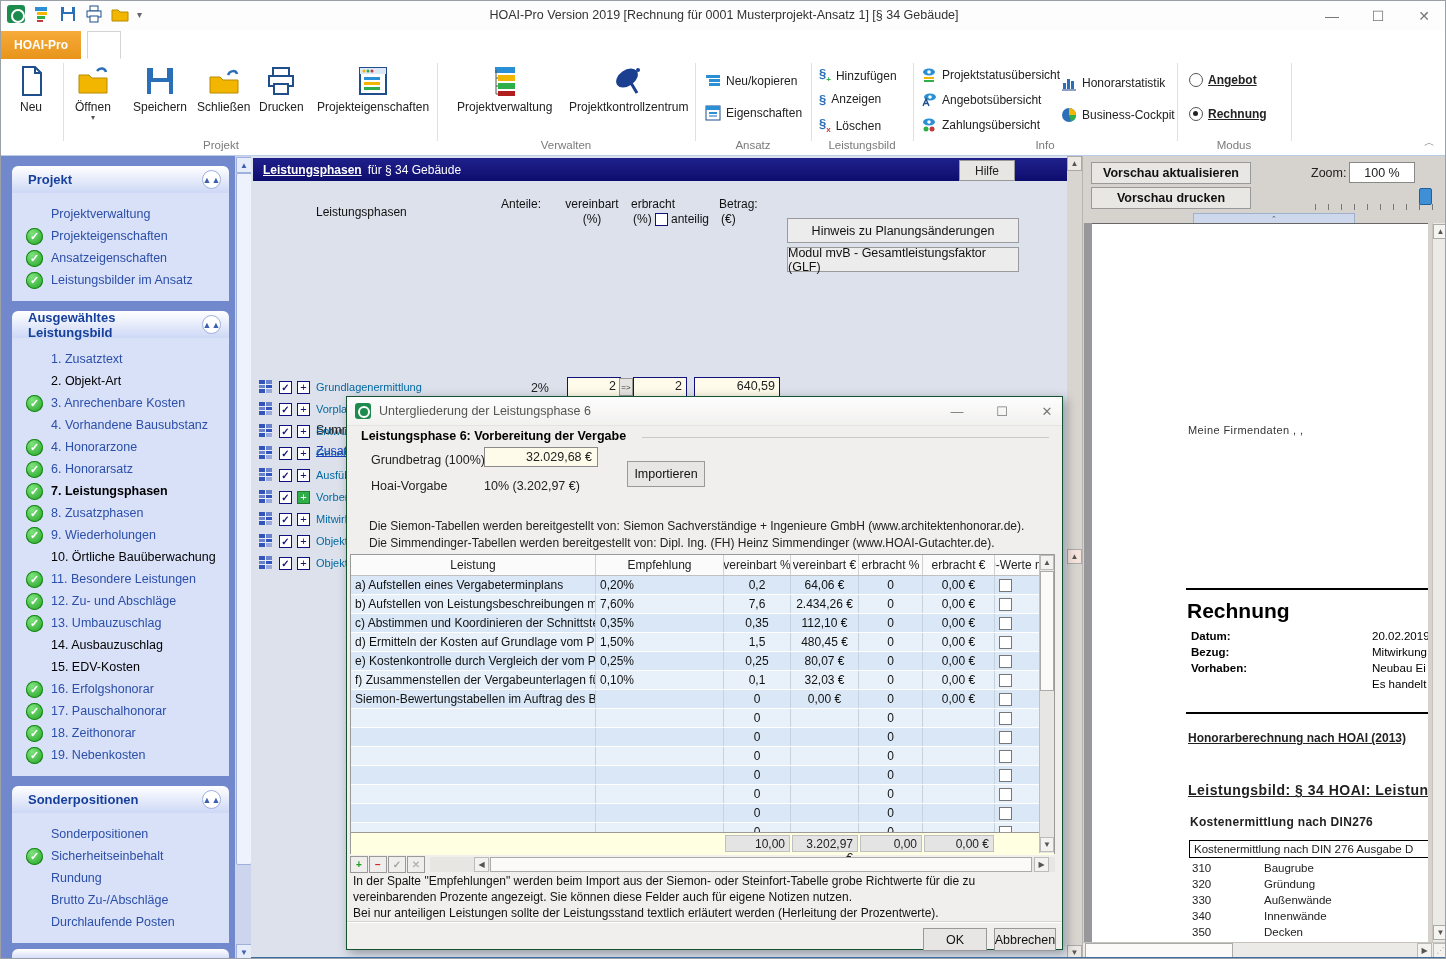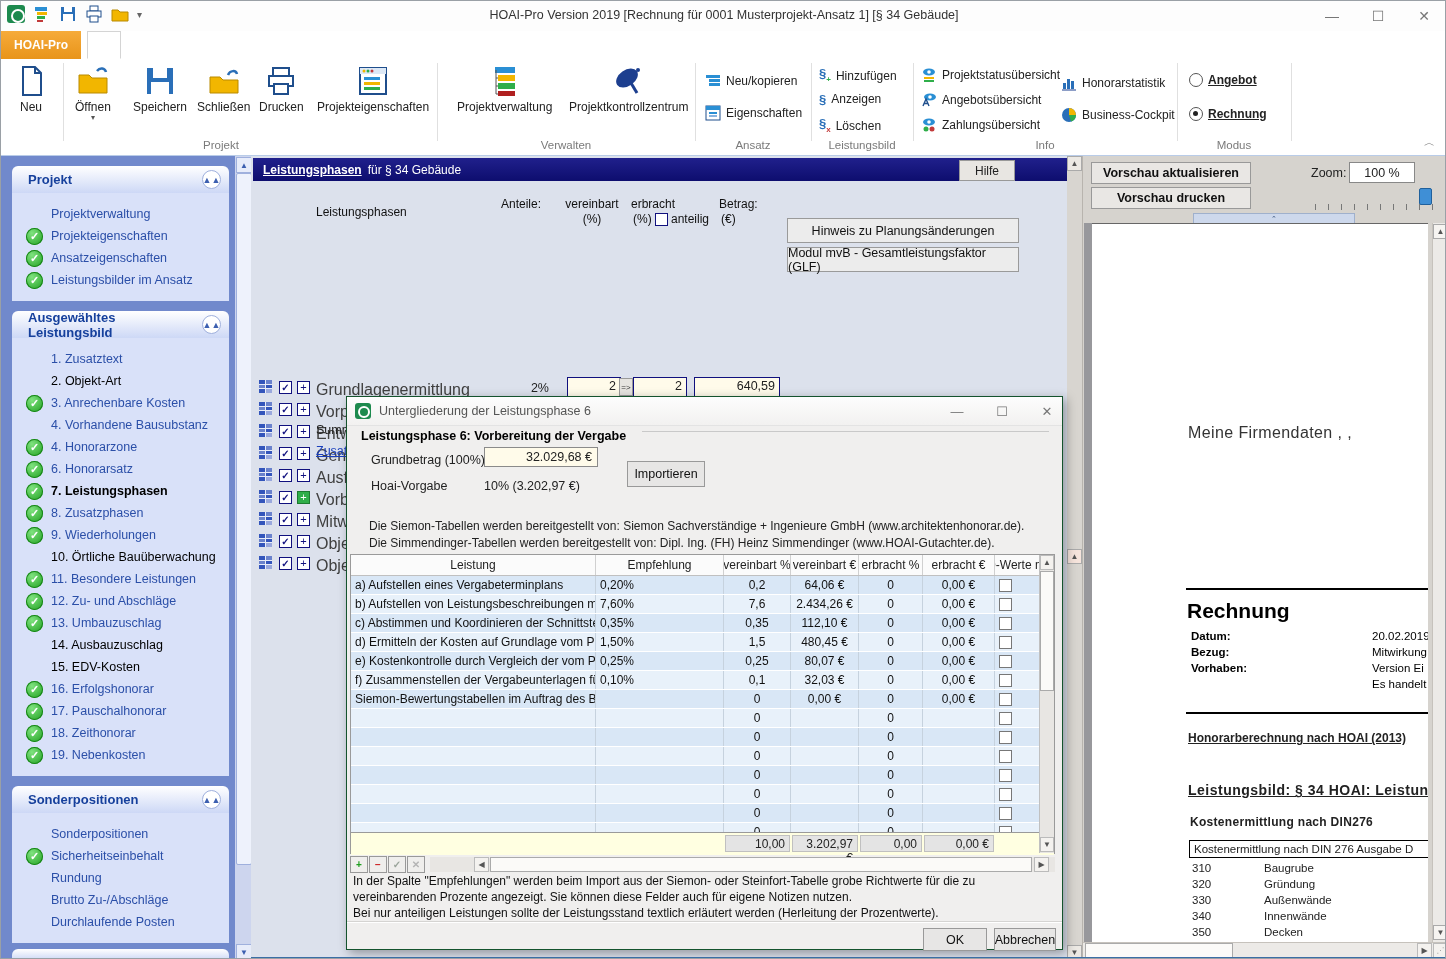--- a/index.html
+++ b/index.html
@@ -71,21 +71,21 @@
   .cb{width:13px;height:13px;background:#fff;border:1px solid #10107e;font-size:10px;color:#10107e;
       display:inline-flex;align-items:center;justify-content:center;box-sizing:border-box}
   .cb.checked::after{content:"\2713";font-weight:bold}
   .lp-rows{position:absolute;left:0;top:221px;width:816px}
   .lp-row{position:relative;height:22px}
   .lp-row .grid-ic{position:absolute;left:8px;top:3px}
   .lp-row .pcb{position:absolute;left:28px;top:4px}
   .plusbox{position:absolute;left:46px;top:4px;width:13px;height:13px;border:1px solid #10107e;background:#fff;
            color:#10107e;font-size:11px;line-height:11px;display:flex;align-items:center;justify-content:center;box-sizing:border-box}
   .plus-green .plusbox{background:#2fae4a;color:#fff;border-color:#1c7a31}
-  .lp-label{position:absolute;left:65px;top:4px;white-space:nowrap;color:#404040;font-size:16px}
+  .lp-label{position:absolute;left:65px;top:4px;white-space:nowrap;color:#0369a1;font-size:11px}
   .lp-dd{position:absolute;left:170px;top:1px;width:96px;height:17px;background:#e6e4e0;border:1px solid #9a9a9a;
          padding:1px 4px;font-size:12px;color:#111;white-space:nowrap;overflow:hidden}
   .lp-dd:empty{display:none}
   .lp-anteil{position:absolute;left:250px;top:4px;width:48px;text-align:right;font-size:12.5px}
   .lp-in{position:absolute;top:0;height:18px;background:#fffbea;border:1px solid #10107e;text-align:right;
          padding:1px 4px 0 0;font-size:12.5px;box-sizing:content-box}
   .lp-in.v{left:316px;width:48px}
   .lp-in.e{left:382px;width:48px}
   .lp-in.b{left:443px;width:80px}
   .lp-arrow{position:absolute;left:368px;top:1px;width:12px;height:16px;background:#e6e4e0;border:1px solid #9a9a9a;
@@ -98,21 +98,21 @@
         font-size:8px;display:flex;align-items:center;justify-content:center;box-sizing:border-box}
   
   .dialog{left:345px;top:240px;width:715px;height:552px;background:#f0efee;border:1px solid #14532d;
           box-shadow:3px 3px 10px rgba(0,0,0,.35);z-index:10}
   .dlg-title{position:absolute;left:0;top:0;width:100%;height:28px;background:linear-gradient(#fdfdfd,#f2f1f0);
              border-bottom:1px solid #e3e3e3;display:flex;align-items:center}
   .dlg-ic{width:16px;height:16px;background:#1d8a4e;border-radius:3px;margin:0 8px 0 8px;position:relative}
   .dlg-ic::after{content:"";position:absolute;left:3px;top:3px;width:8px;height:8px;border:2px solid #fff;border-radius:50%}
   .dlg-t{color:#555;font-size:12.5px}
   .dlg-ctl{position:absolute;top:0;height:28px;width:40px;display:flex;align-items:center;justify-content:center;color:#777;font-size:13px}
-  .grp-line{position:absolute;left:14px;top:32px;width:688px;display:flex;gap:16px}
+  .grp-line{position:absolute;left:14px;top:32px;width:688px;display:flex;align-items:center;gap:16px}
   .grp-line .g{font-weight:bold;font-size:12.5px;color:#000;white-space:nowrap}
   .grp-line .ln{flex:1;height:1px;background:#c9c9c9;margin-top:2px}
   .fld-lbl{font-size:12.5px;color:#222;white-space:nowrap}
   .fld-in{background:#fffbea;border:1px solid #8a8a8a;text-align:right;padding:2px 5px;font-size:12.5px}
   .btn{background:#e7e6e5;border:1px solid #999;display:flex;align-items:center;justify-content:center;font-size:12.5px;color:#111}
   .dlg-info{font-size:12px;color:#222;white-space:nowrap}
   .dtable{position:absolute;left:3px;top:157px;width:705px;height:300px;background:#fff;border:1px solid #9a9a9a;box-sizing:border-box}
   .dhead{position:relative;height:20px;background:#fbfbfb;border-bottom:1px solid #c0c0c0}
   .dhead .hc{position:absolute;top:0;height:20px;display:flex;align-items:center;justify-content:center;
              font-size:12px;color:#222;border-right:1px solid #d0d0d0;box-sizing:border-box;white-space:nowrap;overflow:hidden}
@@ -148,21 +148,21 @@
            text-align:center;font-size:12.5px;padding-top:3px;box-sizing:border-box}
   .ticks{position:absolute;left:232px;top:48px;width:194px;height:6px;
          background:repeating-linear-gradient(90deg,#777 0 1px,transparent 1px 13px)}
   .sl-thumb{position:absolute;left:336px;top:32px;width:11px;height:15px;background:#3f8fd6;border:1px solid #20609c;border-radius:2px}
   .collapse-strip{position:absolute;left:110px;top:57px;width:160px;height:9px;background:#cdd8ec;border:1px solid #9fb0cc;
                   display:flex;align-items:center;justify-content:center;color:#33507a;font-size:7px;line-height:6px}
   .docarea{position:absolute;left:1px;top:67px;width:344px;height:719px;background:#98989c;overflow:hidden}
   .page{position:absolute;left:8px;top:0;width:336px;height:719px;background:#fff;border-top:1px solid #666;overflow:hidden}
   .pv-vscroll{position:absolute;right:0;top:67px;width:15px;height:719px;background:#eceae7;border-left:1px solid #c6c2bc}
   .pv-hscroll{position:absolute;left:0;top:786px;width:365px;height:15px;background:#eceae7;border-top:1px solid #c6c2bc}
-  .doc-small{position:absolute;font-size:16px;color:#333;letter-spacing:.4px}
+  .doc-small{position:absolute;font-size:11px;color:#333;letter-spacing:.4px}
   .doc-hr{position:absolute;height:2px;background:#000}
   .doc-h0{position:absolute;font-size:21px;font-weight:bold;color:#000}
   .doc-lbl{position:absolute;font-size:11.5px;font-weight:bold;color:#000}
   .doc-val{position:absolute;font-size:11.5px;color:#000;white-space:nowrap}
   .doc-u1{position:absolute;font-size:12px;font-weight:bold;text-decoration:underline;white-space:nowrap}
   .doc-u2{position:absolute;font-size:14px;font-weight:bold;text-decoration:underline;letter-spacing:.5px;white-space:nowrap}
   .doc-b{position:absolute;font-size:12px;font-weight:bold;letter-spacing:.3px;white-space:nowrap}
   .doc-box{position:absolute;border:1px solid #000;font-size:11.5px;padding:2px 4px;white-space:nowrap;overflow:hidden}
   .cost-rows{position:absolute;left:0;width:336px}
   .cost-row{position:relative;height:16px}
@@ -790,21 +790,21 @@
     <div class="docarea">
       <div class="page">
         <span class="doc-small" style="left:96px;top:200px">Meine Firmendaten , ,</span>
         <div class="doc-hr" style="left:94px;top:364px;width:242px"></div>
         <span class="doc-h0" style="left:95px;top:375px">Rechnung</span>
         <span class="doc-lbl" style="left:99px;top:406px">Datum:</span>
         <span class="doc-val" style="left:280px;top:406px">20.02.2019</span>
         <span class="doc-lbl" style="left:99px;top:422px">Bezug:</span>
         <span class="doc-val" style="left:280px;top:422px">Mitwirkung</span>
         <span class="doc-lbl" style="left:99px;top:438px">Vorhaben:</span>
-        <span class="doc-val" style="left:280px;top:438px">Version Ei</span>
+        <span class="doc-val" style="left:280px;top:438px">Neubau Ei</span>
         <span class="doc-val" style="left:280px;top:454px">Es handelt</span>
         <div class="doc-hr" style="left:94px;top:488px;width:242px"></div>
         <span class="doc-u1" style="left:96px;top:507px">Honorarberechnung nach HOAI (2013)</span>
         <span class="doc-u2" style="left:96px;top:558px">Leistungsbild: § 34 HOAI: Leistungsbi</span>
         <span class="doc-b" style="left:98px;top:591px">Kostenermittlung nach DIN276</span>
         <div class="doc-box" style="left:97px;top:616px;width:238px">Kostenermittlung nach DIN 276 Ausgabe D</div>
         <div class="cost-rows" style="top:638px">
 
         <div class="cost-row">
               <span class="n">310</span>

